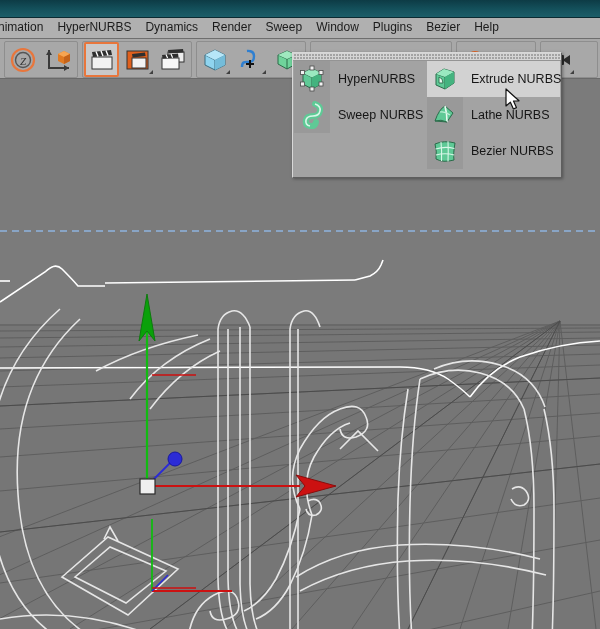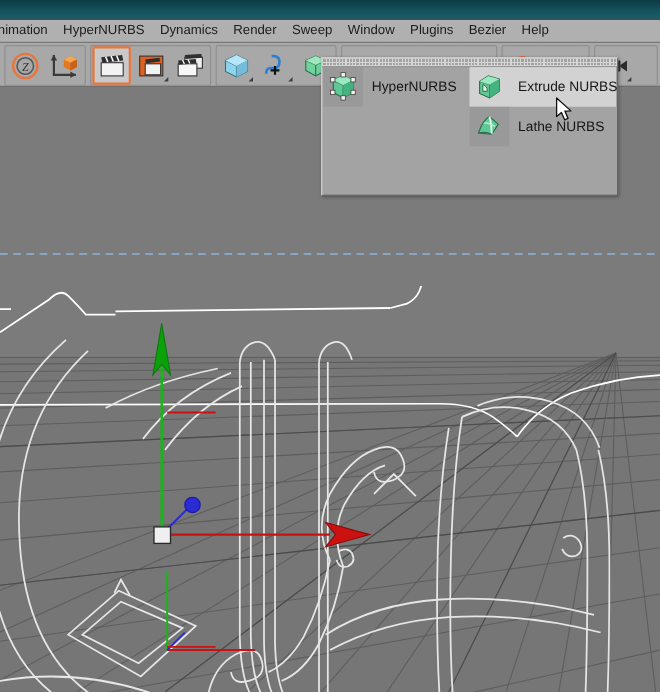--- a/index.html
+++ b/index.html
@@ -396,20 +396,29 @@
             <rect x="2.5" y="17" width="4" height="4"></rect>
             <rect x="12" y="22" width="4" height="4"></rect>
             <rect x="21" y="17" width="4" height="4"></rect>
           </g>
         </svg>
       </div>
       <div class="lbl">HyperNURBS</div>
     </div>
 
 
+    <div class="pal-row">
+      <div class="ico-cell">
+        <svg width="28" height="28" viewBox="0 0 28 28">
+          <path d="M17 3 Q23 5 22 10 Q21 15 15 15 Q9 15 8 19 Q7 24 12 25 Q17 26 18 21" fill="none" stroke="#5fc996" stroke-width="6" stroke-linecap="round"></path>
+          <path d="M17 3 Q23 5 22 10 Q21 15 15 15 Q9 15 8 19 Q7 24 12 25" fill="none" stroke="#d8f7e8" stroke-width="1.6"></path>
+        </svg>
+      </div>
+      <div class="lbl">Sweep NURBS</div>
+    </div>
   </div>
 
   <div class="pal-col right">
 
     <div class="pal-row hl">
       <div class="ico-cell">
         <svg width="28" height="28" viewBox="0 0 28 28">
           <path d="M5 9 L13 4 L23 7 L23 18 L14 24 L5 20 Z" fill="#5fc996" stroke="#2b6b4a" stroke-width="1"></path>
           <path d="M5 9 L14 12 L23 7" fill="none" stroke="#2b6b4a" stroke-width="1"></path>
           <path d="M14 12 L14 24" stroke="#2b6b4a" stroke-width="1"></path>
@@ -426,18 +435,30 @@
         <svg width="28" height="28" viewBox="0 0 28 28">
           <path d="M4 20 Q8 8 14 5 L22 12 Q18 18 16 21 Z" fill="#5fc996" stroke="#2b6b4a" stroke-width="1"></path>
           <path d="M14 5 Q16 12 16 21" fill="none" stroke="#eafaf1" stroke-width="1.6"></path>
           <path d="M4 20 Q10 18 16 21" fill="none" stroke="#2b6b4a" stroke-width="1"></path>
           <path d="M9 11 Q14 10 19 14" fill="none" stroke="#bff0d6" stroke-width="1.2"></path>
         </svg>
       </div>
       <div class="lbl">Lathe NURBS</div>
     </div>
 
+    <div class="pal-row">
+      <div class="ico-cell">
+        <svg width="28" height="28" viewBox="0 0 28 28">
+          <path d="M4 7 Q13 3 24 6 Q22 17 23 23 Q12 26 5 22 Q6 14 4 7 Z" fill="#5fc996" stroke="#2b6b4a" stroke-width="1"></path>
+          <path d="M10 5 Q11 14 10.5 24" fill="none" stroke="#d8f7e8" stroke-width="1.1"></path>
+          <path d="M17 4.2 Q17.5 14 17 24.5" fill="none" stroke="#d8f7e8" stroke-width="1.1"></path>
+          <path d="M4.6 12 Q14 9 23.4 11.5" fill="none" stroke="#d8f7e8" stroke-width="1.1"></path>
+          <path d="M5 18 Q14 15.5 23.2 18" fill="none" stroke="#d8f7e8" stroke-width="1.1"></path>
+        </svg>
+      </div>
+      <div class="lbl">Bezier NURBS</div>
+    </div>
   </div>
 </div>
 
 <svg id="mouse-cursor" width="20" height="26" viewBox="0 0 20 26" style="left: 505px; top: 88px;">
   <path d="M1 1 L1 18 L5.4 14.2 L8.4 21 L11.4 19.6 L8.5 13 L14 12.8 Z" fill="#ffffff" stroke="#111111" stroke-width="1.2" stroke-linejoin="round"></path>
 </svg>
 
 </body></html>

